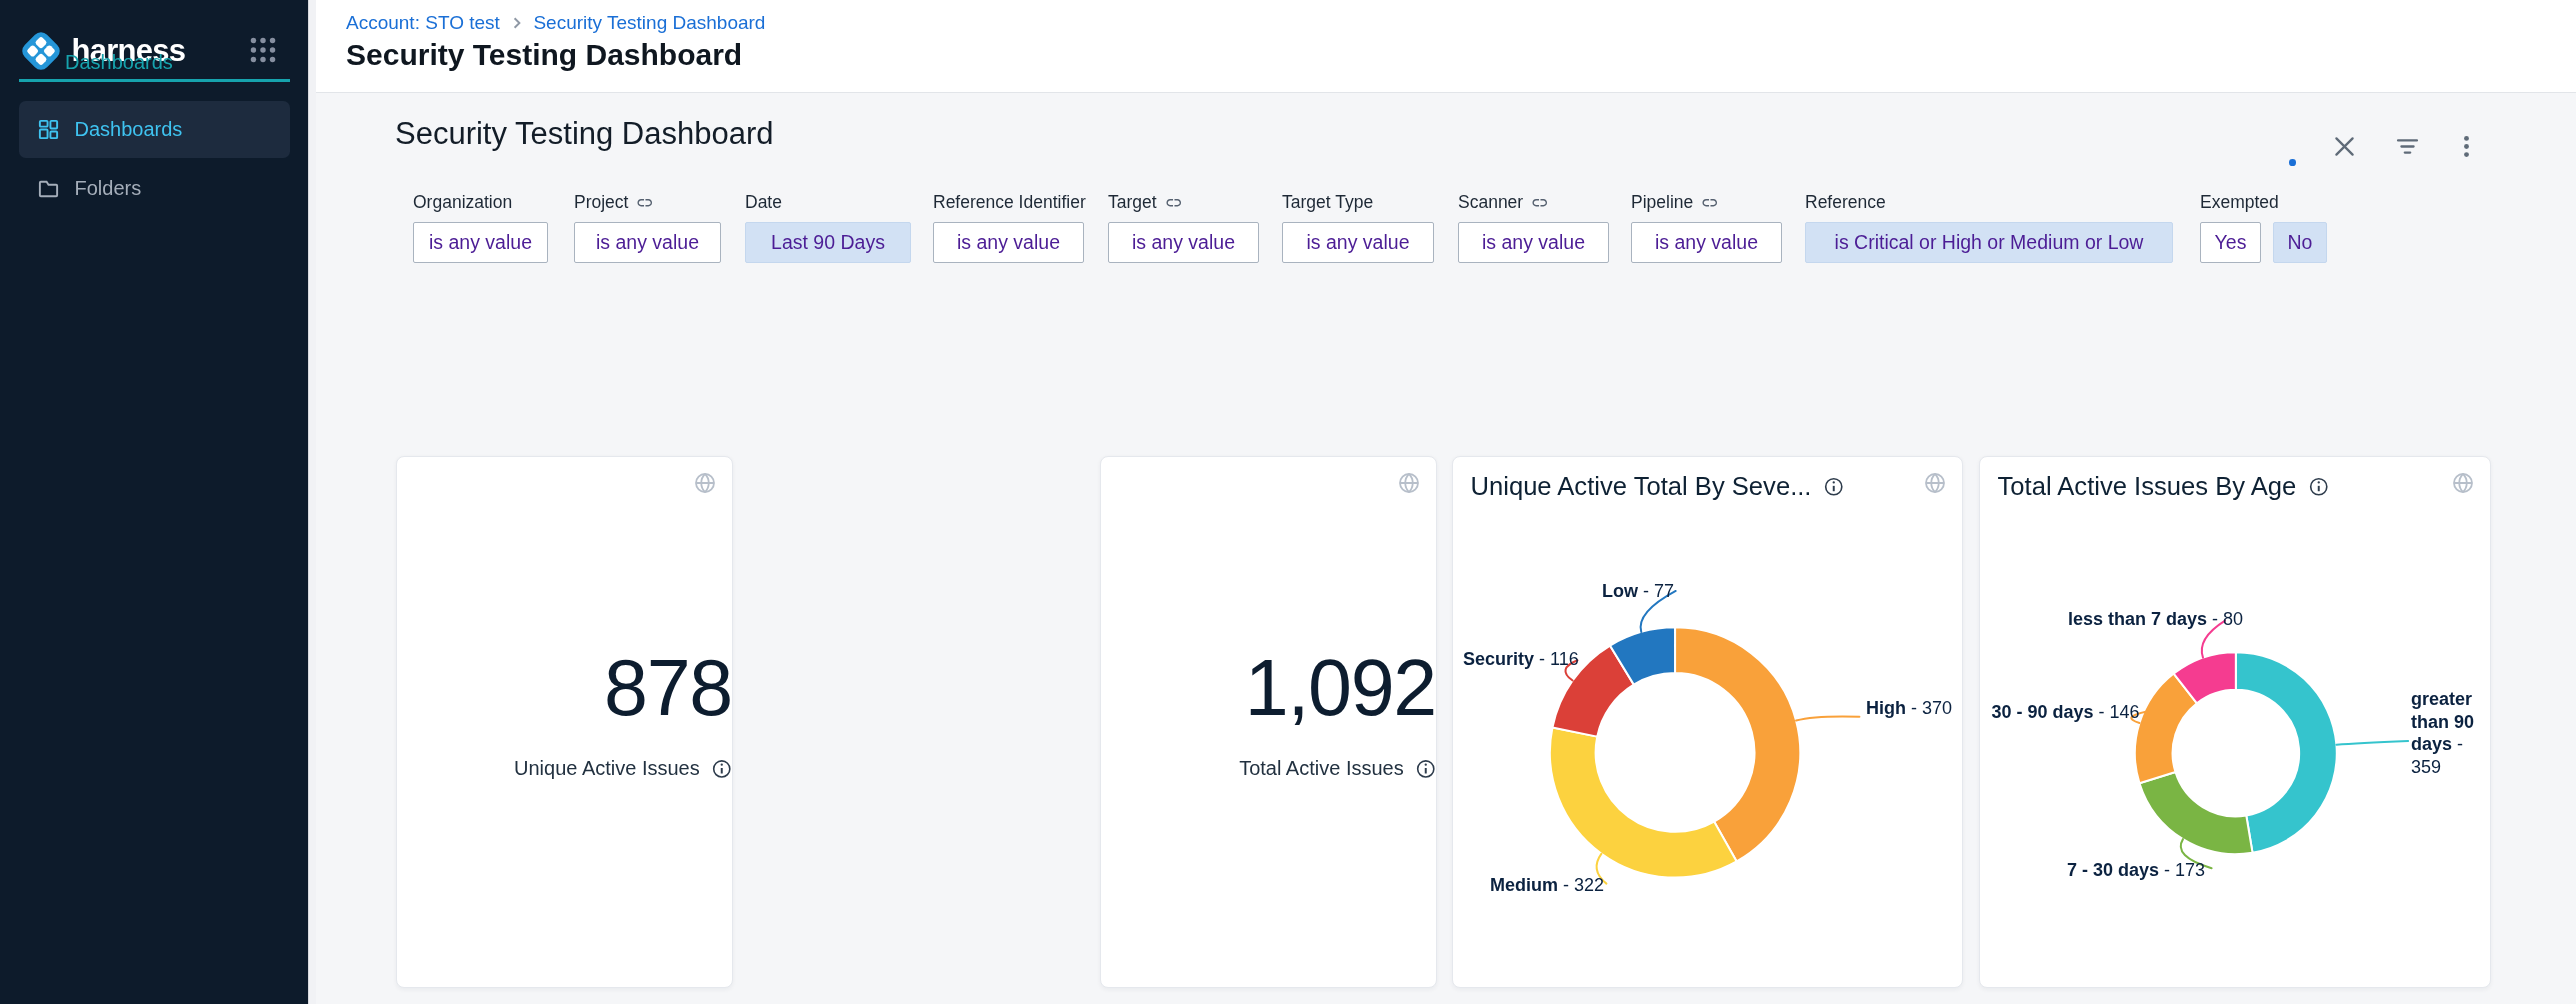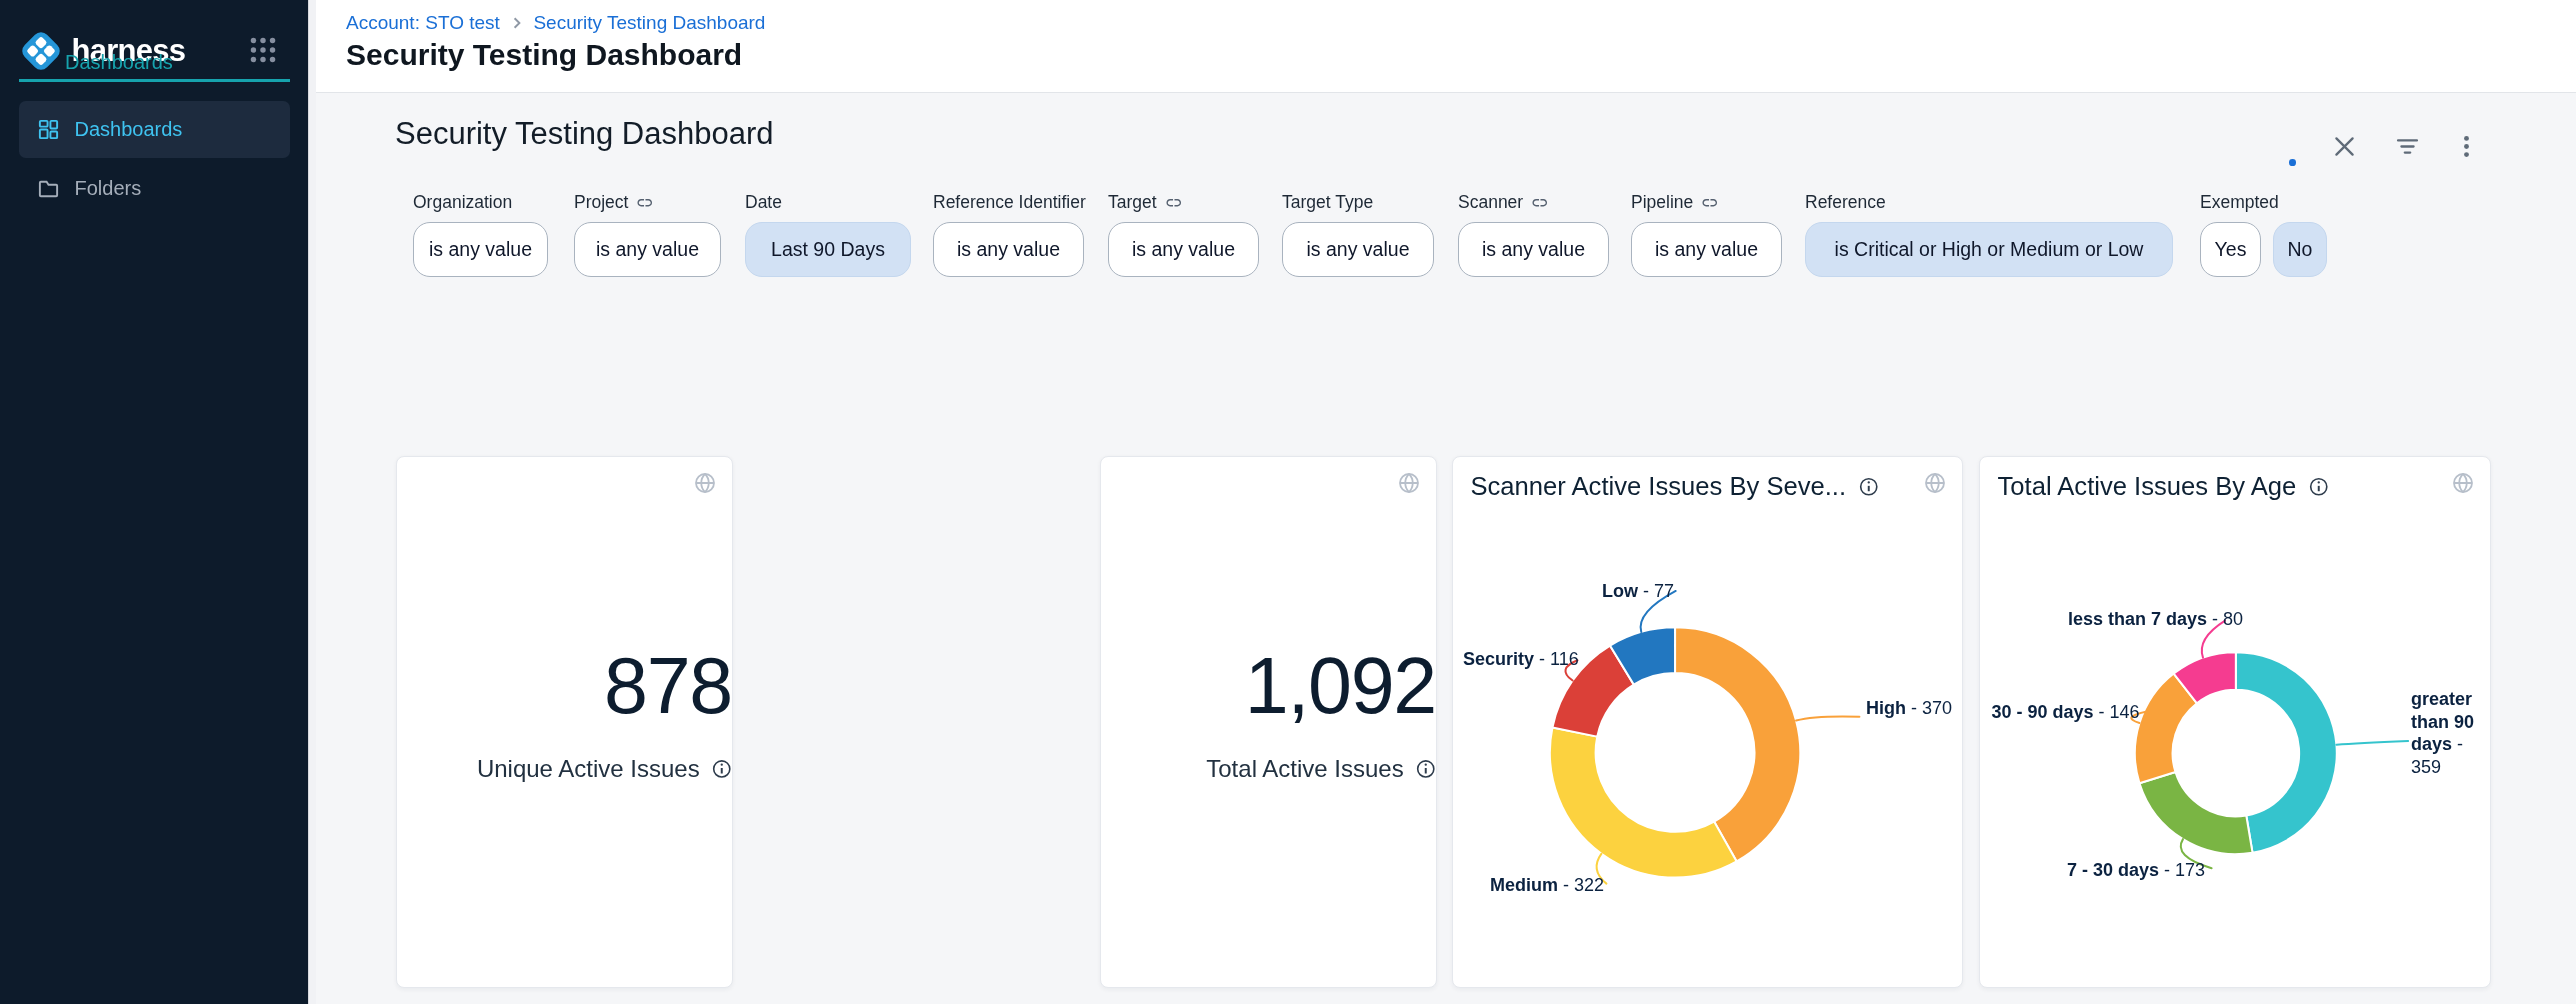--- a/index.html
+++ b/index.html
@@ -36,37 +36,37 @@
 
   
   .panel-title{position:absolute;left:395px;top:116px;font-size:31px;color:#131d28;}
   .toolbar-icon{position:absolute;top:133px;width:27px;height:27px;color:#5f6b78;cursor:pointer;}
   .cursor-dot{position:absolute;left:2289px;top:159px;width:6.7px;height:6.7px;border-radius:50%;
               background:#1a6fd6;}
 
   
   .f-label{position:absolute;top:192px;font-size:17.5px;color:#1e2936;display:flex;align-items:center;gap:8px;}
   .f-label svg{width:17.5px;height:17.5px;}
-  .field{position:absolute;top:222px;height:55px;border:1.3px solid #a9b3bf;border-radius:17px;
+  .field{position:absolute;top:222px;height:41px;border:1.3px solid #a9b3bf;border-radius:2px;
          background:#ffffff;display:flex;align-items:center;justify-content:center;
-         font-size:19.5px;color:#0f172a;cursor:pointer;white-space:nowrap;overflow:hidden;}
+         font-size:19.5px;color:#4c1d95;cursor:pointer;white-space:nowrap;overflow:hidden;}
   .field.hl{background:#d2e1f4;border-color:#c4d7ee;}
 
   
   .section-title{position:absolute;left:316px;top:322px;width:2260px;text-align:center;
                  font-size:38px;color:#0c1e30;}
 
   
   .card{position:absolute;top:456px;height:532px;background:#ffffff;border:1.3px solid #e5e8ed;
         border-radius:8px;box-shadow:0 1.3px 4px rgba(20,30,50,.05);}
   .globe{position:absolute;top:13.5px;right:15px;width:24px;height:24px;color:#b7bfca;}
   .stat-body{position:absolute;inset:0;display:flex;flex-direction:column;align-items:flex-end;
              justify-content:center;transform:translateY(-10.8px);}
   .stat-value{font-size:79px;color:#0d1d2f;letter-spacing:-1.3px;}
-  .stat-label{margin-top:23px;font-size:24px;color:#223140;display:flex;align-items:center;gap:10.8px;}
+  .stat-label{margin-top:23px;font-size:20px;color:#223140;display:flex;align-items:center;gap:10.8px;}
   .info-ic{width:21.5px;height:21.5px;color:#2e3c4c;cursor:pointer;flex:0 0 auto;}
   .chart-head{position:absolute;left:17.5px;top:15px;right:54px;display:flex;align-items:center;gap:12px;}
   .chart-title{font-size:25.6px;font-weight:500;color:#0e2133;white-space:nowrap;overflow:hidden;
                text-overflow:ellipsis;}
   .donut{position:absolute;left:0;top:0;}
   .pie-label{position:absolute;font-size:18px;color:#0b2240;white-space:nowrap;line-height:1.25;}
   .pie-label b{font-weight:700;}
   .pie-label.wrap{white-space:normal;}
 </style>
 </head>
@@ -235,21 +235,21 @@
           <circle cx="12" cy="12" r="9"></circle>
             <path d="M12 11v6" stroke-width="2.2"></path>
             <circle cx="12" cy="7.2" r="1.3" fill="currentColor" stroke="none"></circle>
         </svg>
       </div>
     </div>
   </div>
 
   <div class="card" style="left:1452px;width:511px">
     <div class="chart-head">
-      <span class="chart-title">Scanner Active Issues By Seve...</span>
+      <span class="chart-title">Unique Active Total By Seve...</span>
       <svg class="info-ic" viewBox="0 0 24 24" fill="none" stroke="currentColor" stroke-width="1.8">
         <circle cx="12" cy="12" r="9"></circle>
           <path d="M12 11v6" stroke-width="2.2"></path>
           <circle cx="12" cy="7.2" r="1.3" fill="currentColor" stroke="none"></circle>
       </svg>
     </div>
     <svg class="globe" viewBox="0 0 24 24" fill="none" stroke="currentColor" stroke-width="1.8">
       <circle cx="12" cy="12" r="9"></circle>
         <path d="M3 12h18M12 3c-5 5-5 13 0 18M12 3c5 5 5 13 0 18"></path>
     </svg>

